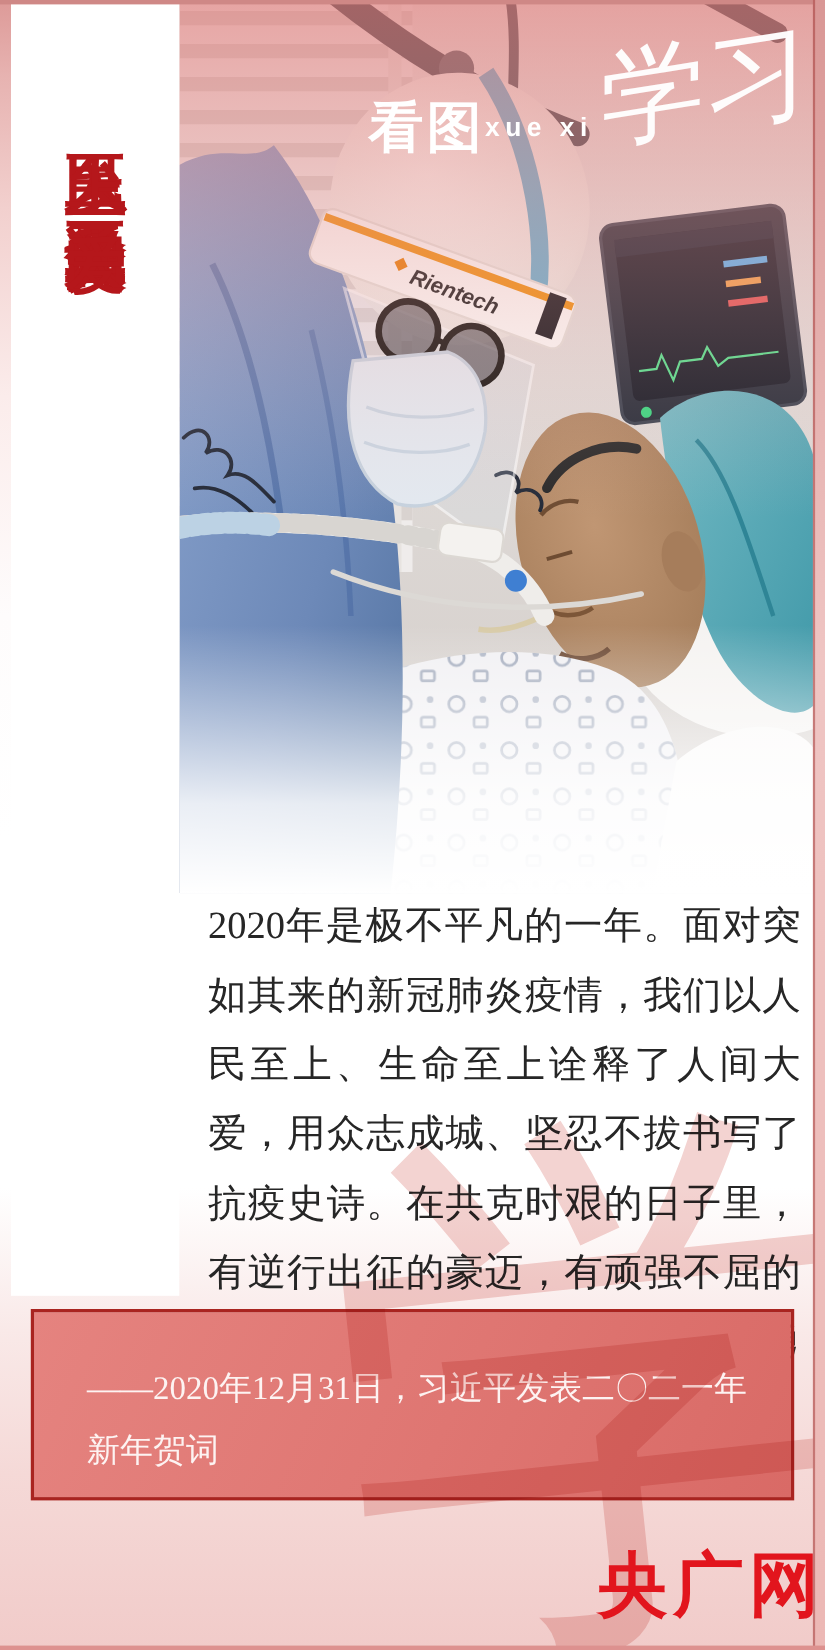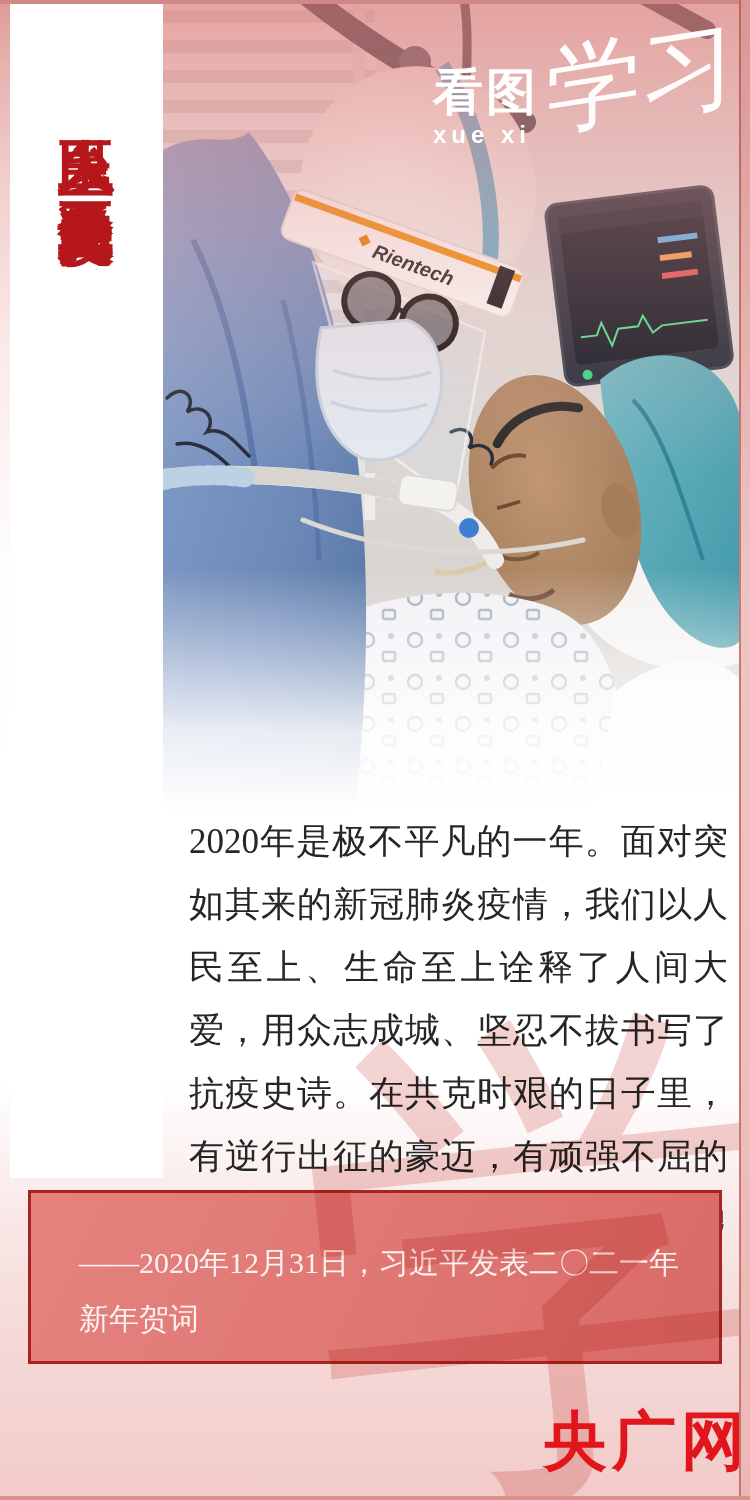--- a/index.html
+++ b/index.html
@@ -14,21 +14,21 @@
   .edge-top{position:absolute;top:0;left:0;right:0;height:4px;background:#cf8886;z-index:9;}
   .edge-bottom{position:absolute;bottom:0;left:0;right:0;height:4px;background:#dd918f;z-index:9;}
   .edge-right{position:absolute;top:0;right:0;bottom:0;width:9px;z-index:9;
     background:linear-gradient(180deg,#d99795,#efc5c3 40%,#ecb8b5);
     border-left:2px solid rgba(166,62,60,.55);}
   
   .photo{position:absolute;left:163px;top:0;width:578px;height:812px;overflow:hidden;z-index:2;}
   .photo svg{display:block;}
   
   .brand{position:absolute;top:34px;right:4px;display:flex;align-items:flex-start;z-index:4;color:#fff;}
-  .brand-left{display:flex;flex-direction:column;align-items:flex-start;margin-top:32px;}
+  .brand-left{display:flex;flex-direction:row;align-items:center;margin-top:56px;}
   .brand-cn{font-family:"Liberation Sans","DejaVu Sans",sans-serif;font-weight:900;font-size:50px;line-height:1.05;letter-spacing:3px;}
   .brand-py{font-family:"Liberation Sans","DejaVu Sans",sans-serif;font-weight:700;font-size:24px;letter-spacing:5px;margin-top:2px;}
   .brand-script{font-size:96px;line-height:1;transform:rotate(-9deg) skewX(-9deg);margin-left:6px;margin-top:-4px;opacity:.97;}
   
   .title-col{position:absolute;left:10px;top:0;width:153px;height:1178px;background:#ffffff;z-index:3;
     display:flex;justify-content:center;}
   .vtitle{writing-mode:vertical-rl;text-orientation:upright;margin-top:94px;
     font-size:56px;line-height:1;font-weight:700;color:#b5171b;letter-spacing:1px;}
   
   .para{position:absolute;left:189px;top:810px;width:539px;z-index:3;

